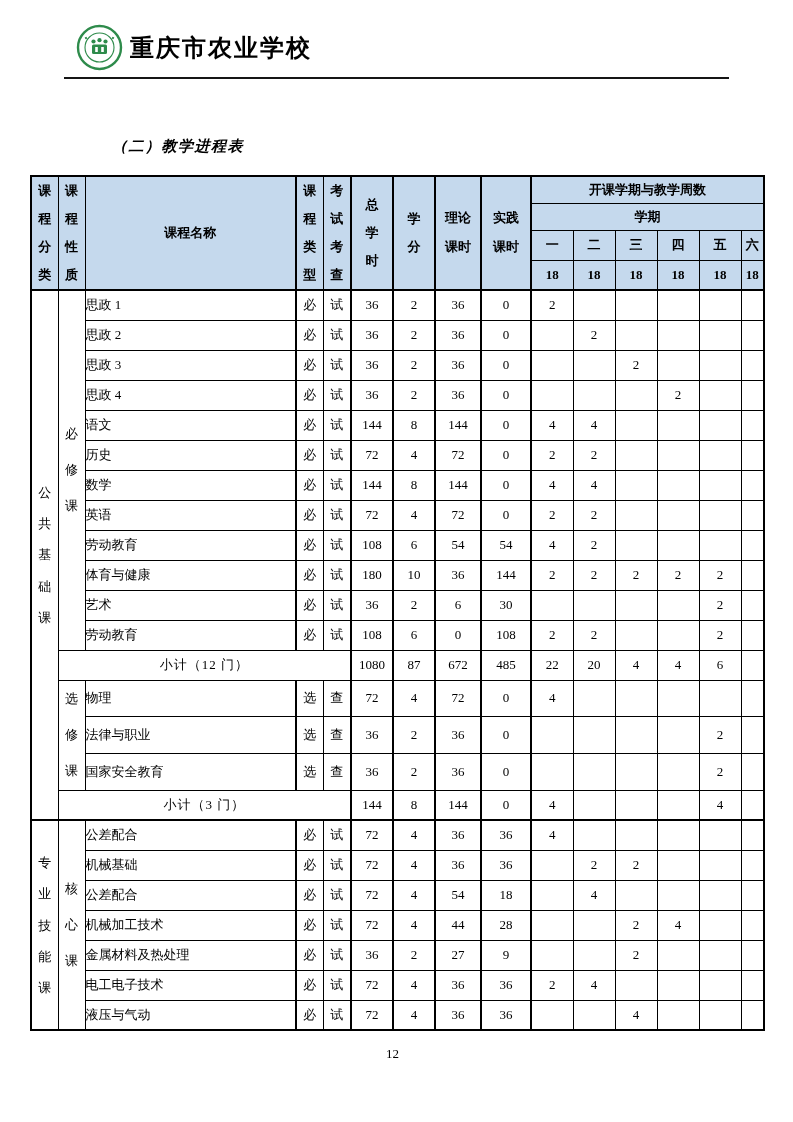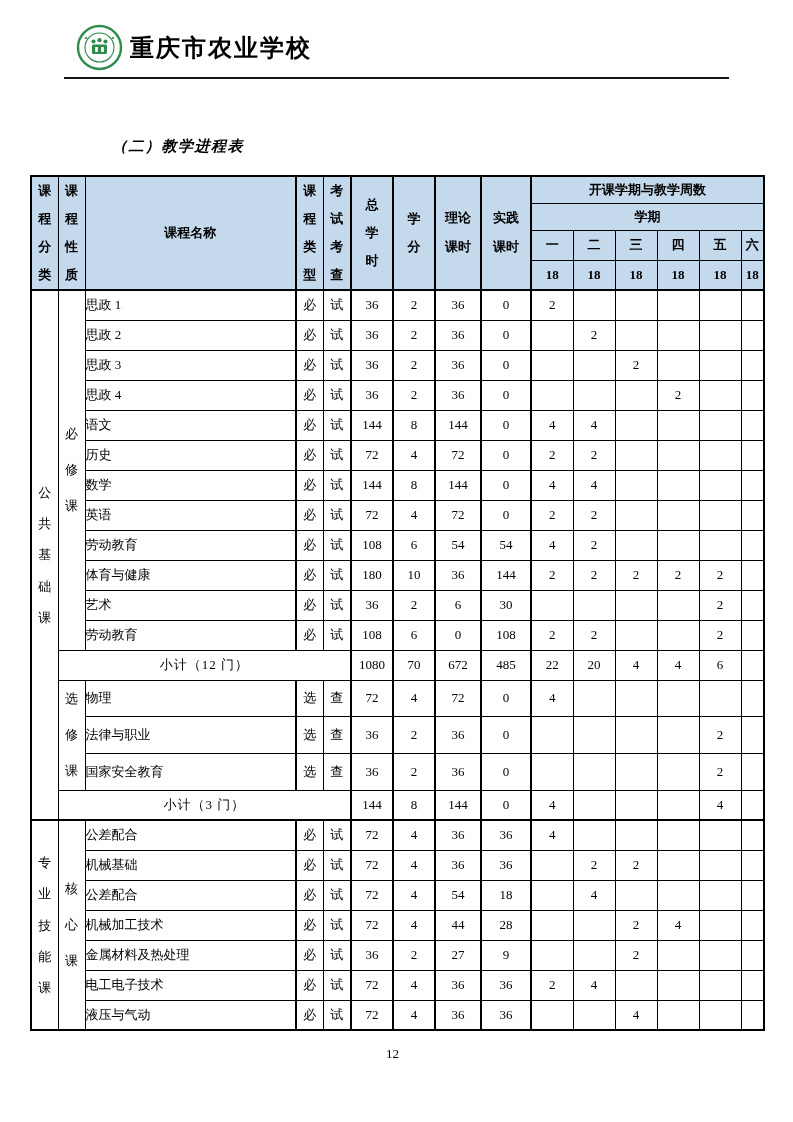--- a/index.html
+++ b/index.html
@@ -328,21 +328,21 @@
             <td class="bl2">2</td>
             <td class="">2</td>
             <td class=""></td>
             <td class=""></td>
             <td class="">2</td>
             <td class=""></td>
           </tr>
           <tr>
             <td colspan="4" class="subtotal-label-cell">小计（12 门）</td>
             <td class="bl2">1080</td>
-            <td class="bl2">70</td>
+            <td class="bl2">87</td>
             <td class="bl2">672</td>
             <td class="bl2">485</td>
             <td class="bl2">22</td>
             <td class="">20</td>
             <td class="">4</td>
             <td class="">4</td>
             <td class="">6</td>
             <td class=""></td>
           </tr>
           <tr>

